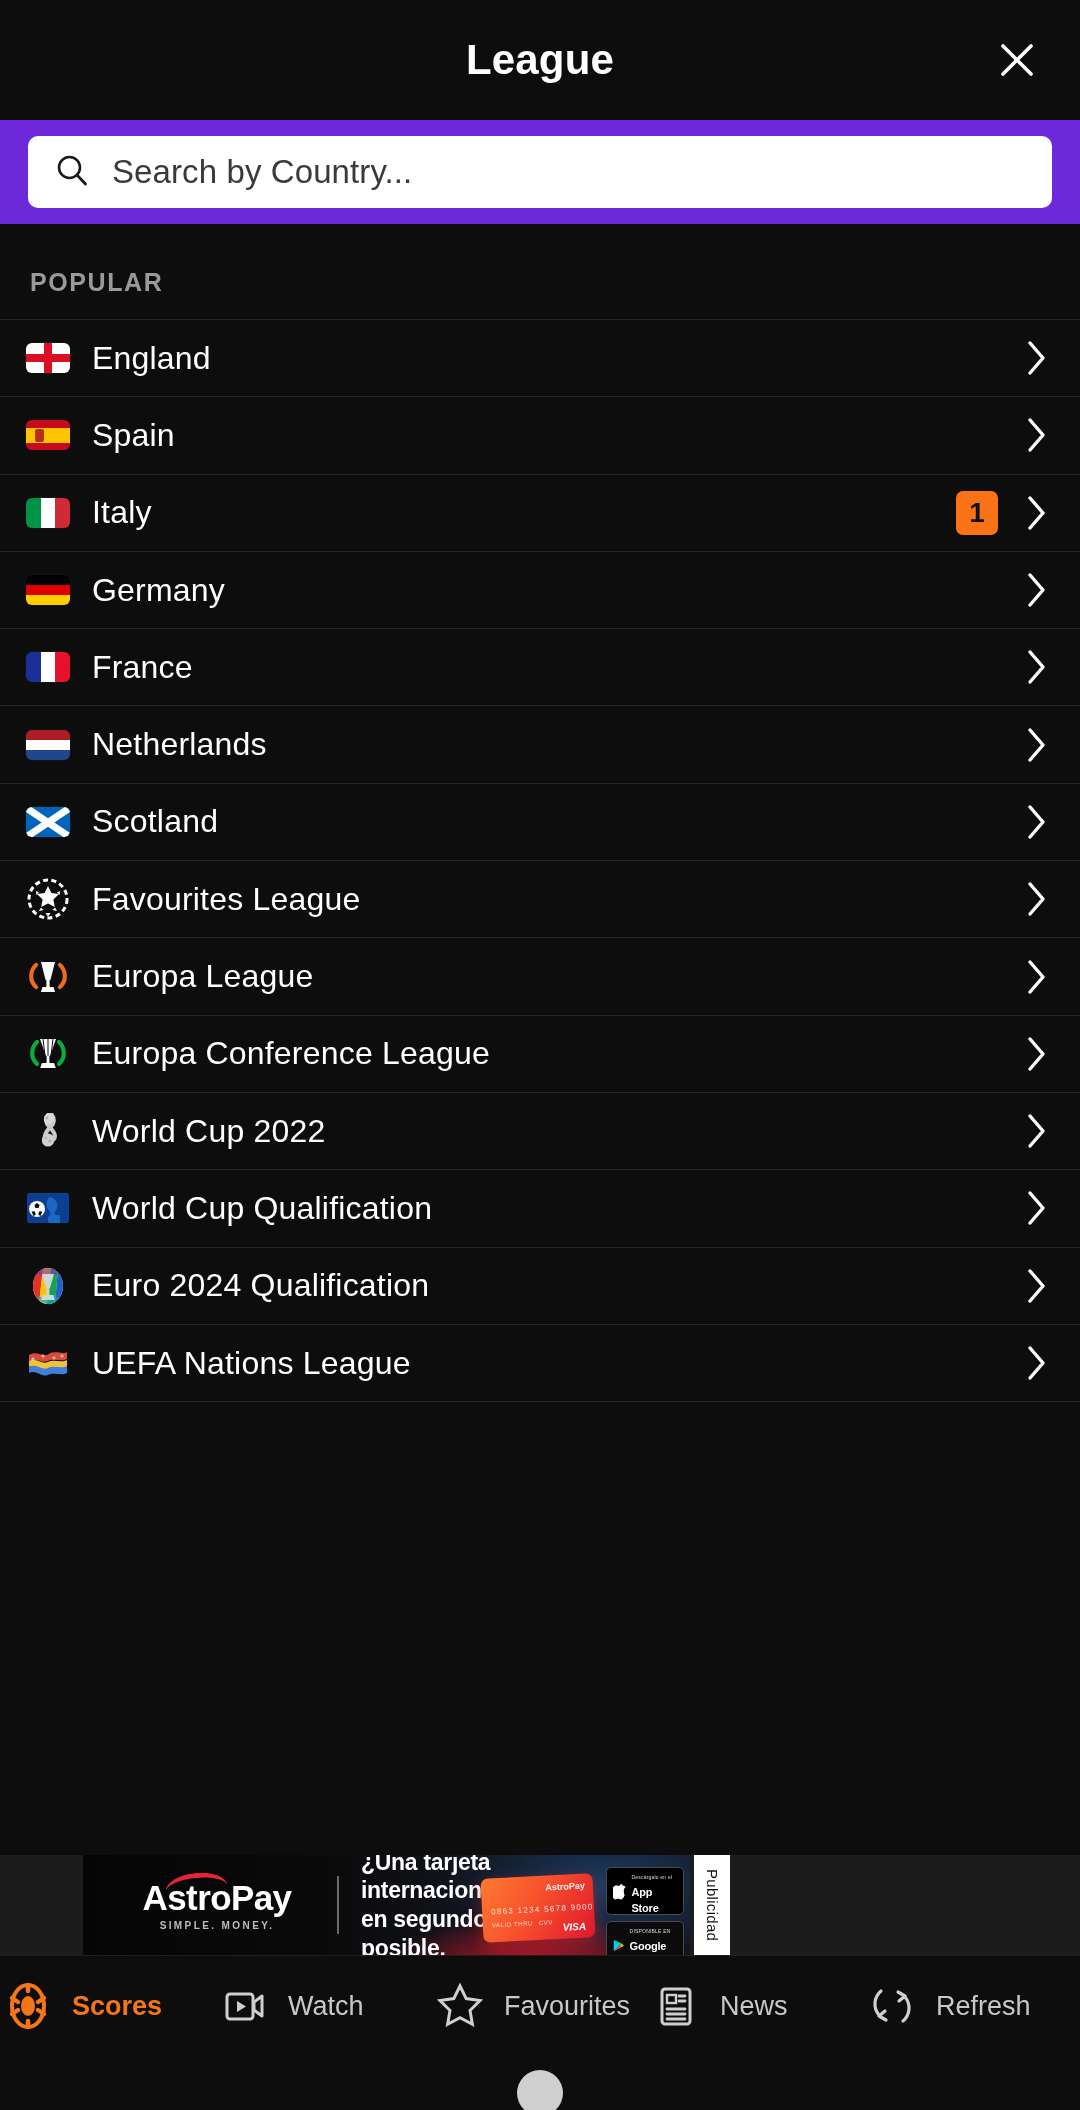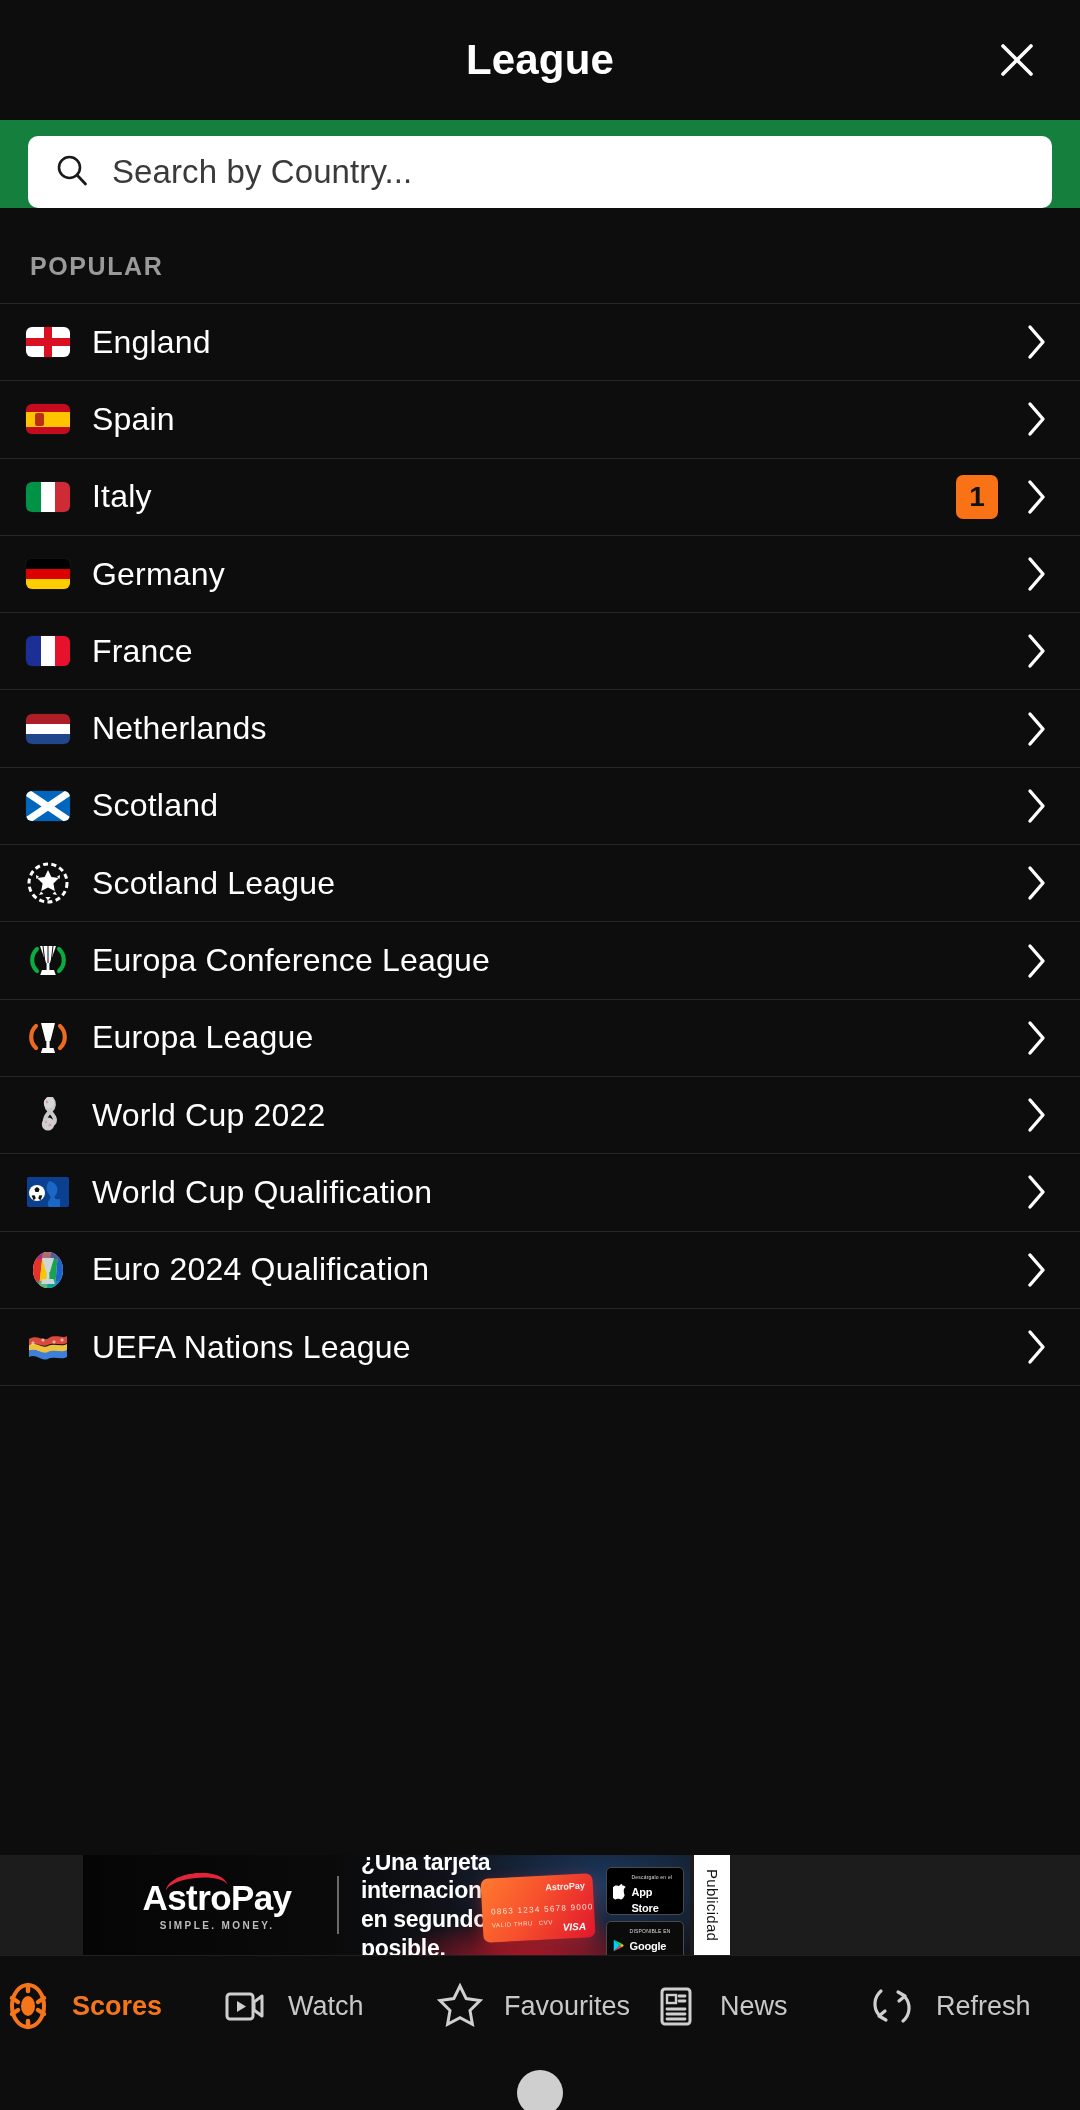--- a/index.html
+++ b/index.html
@@ -22,21 +22,21 @@
     font-size:42px; font-weight:bold; color:#ffffff; letter-spacing:0.2px;
   }
   .close-btn {
     position:absolute; right:34px; top:50%; transform:translateY(-50%);
     width:58px; height:58px; display:flex; align-items:center; justify-content:center;
     cursor:pointer;
   }
   .close-btn svg { display:block; }
 
   
-  .search-wrap { padding:16px 28px 0 28px; flex:0 0 auto; background:#15803d; }
+  .search-wrap { padding:16px 28px 16px 28px; flex:0 0 auto; background:#6d28d9; }
   .search-box {
     height:72px; background:#ffffff; border-radius:10px;
     display:flex; align-items:center; padding:0 26px; gap:22px;
   }
   .search-icon { flex:0 0 auto; display:block; }
   .search-placeholder {
     font-size:33px; color:#3a3a3a; font-weight:400; letter-spacing:0.1px;
   }
 
   
@@ -289,56 +289,56 @@
         </span>
       </div>
       <div class="row">
         <div class="row-icon">
           <svg width="42" height="42" viewBox="0 0 42 42">
             <circle cx="21" cy="21" r="19" fill="none" stroke="#fff" stroke-width="3" stroke-dasharray="5 3.4"></circle>
             <path d="M21 8l3.4 7.1 7.6 1-5.6 5.3 1.4 7.6L21 25.4l-6.8 3.6 1.4-7.6-5.6-5.3 7.6-1z" fill="#fff"></path>
             <path d="M9 13l3 1.6-2.6 2.4zM33 13l-.4 4-2.6-2.4zM12 33l2-3.6 2.6 2.6zM30 33l-4.6-1 2.6-2.6zM21 38.5l-2.6-3.4h5.2z" fill="#fff"></path>
           </svg>
         </div>
-        <div class="row-label">Scotland League</div>
+        <div class="row-label">Favourites League</div>
+        <span>
+          <svg class="chevron" width="26" height="40" viewBox="0 0 26 40">
+            <path d="M6 5l13 15L6 35" fill="none" stroke="#ffffff" stroke-width="3.4" stroke-linecap="round" stroke-linejoin="round"></path>
+          </svg>
+        </span>
+      </div>
+      <div class="row">
+        <div class="row-icon">
+          <svg width="42" height="42" viewBox="0 0 42 42">
+            <path d="M9 9a15 15 0 0 0 0 22" fill="none" stroke="#ed6b1f" stroke-width="4.2" stroke-linecap="round"></path>
+            <path d="M33 9a15 15 0 0 1 0 22" fill="none" stroke="#ed6b1f" stroke-width="4.2" stroke-linecap="round"></path>
+            <path d="M14 6h14l-4.6 18h-4.8z" fill="#fff"></path>
+            <rect x="19.4" y="24" width="3.2" height="7" fill="#fff"></rect>
+            <path d="M15.5 31h11l1.6 5h-14.2z" fill="#fff"></path>
+          </svg>
+        </div>
+        <div class="row-label">Europa League</div>
         <span>
           <svg class="chevron" width="26" height="40" viewBox="0 0 26 40">
             <path d="M6 5l13 15L6 35" fill="none" stroke="#ffffff" stroke-width="3.4" stroke-linecap="round" stroke-linejoin="round"></path>
           </svg>
         </span>
       </div>
       <div class="row">
         <div class="row-icon">
           <svg width="42" height="42" viewBox="0 0 42 42">
             <path d="M10 9a15 15 0 0 0 0 22" fill="none" stroke="#0aab3f" stroke-width="4.2" stroke-linecap="round"></path>
             <path d="M32 9a15 15 0 0 1 0 22" fill="none" stroke="#0aab3f" stroke-width="4.2" stroke-linecap="round"></path>
             <path d="M13 6h16l-6 17h-4z" fill="#fff"></path>
             <path d="M16 6l2 17M21 6v17M26 6l-2 17" stroke="#0d0d0d" stroke-width="1"></path>
             <rect x="19.6" y="23" width="2.8" height="7" fill="#fff"></rect>
             <path d="M15 30h12l1.8 5h-15.6z" fill="#fff"></path>
           </svg>
         </div>
         <div class="row-label">Europa Conference League</div>
-        <span>
-          <svg class="chevron" width="26" height="40" viewBox="0 0 26 40">
-            <path d="M6 5l13 15L6 35" fill="none" stroke="#ffffff" stroke-width="3.4" stroke-linecap="round" stroke-linejoin="round"></path>
-          </svg>
-        </span>
-      </div>
-      <div class="row">
-        <div class="row-icon">
-          <svg width="42" height="42" viewBox="0 0 42 42">
-            <path d="M9 9a15 15 0 0 0 0 22" fill="none" stroke="#ed6b1f" stroke-width="4.2" stroke-linecap="round"></path>
-            <path d="M33 9a15 15 0 0 1 0 22" fill="none" stroke="#ed6b1f" stroke-width="4.2" stroke-linecap="round"></path>
-            <path d="M14 6h14l-4.6 18h-4.8z" fill="#fff"></path>
-            <rect x="19.4" y="24" width="3.2" height="7" fill="#fff"></rect>
-            <path d="M15.5 31h11l1.6 5h-14.2z" fill="#fff"></path>
-          </svg>
-        </div>
-        <div class="row-label">Europa League</div>
         <span>
           <svg class="chevron" width="26" height="40" viewBox="0 0 26 40">
             <path d="M6 5l13 15L6 35" fill="none" stroke="#ffffff" stroke-width="3.4" stroke-linecap="round" stroke-linejoin="round"></path>
           </svg>
         </span>
       </div>
       <div class="row">
         <div class="row-icon">
           <svg width="42" height="42" viewBox="0 0 42 42">
             <path d="M25 5c3 3.5 2.4 8-1 11.5-3.6 3.6-6 6-6 9.5a5 5 0 0 0 10 0c0-3.6-2.6-6-6-9.6C18.6 13 18 8.5 21 5z" fill="none" stroke="#c9c9c9" stroke-width="4" stroke-linecap="round"></path>

